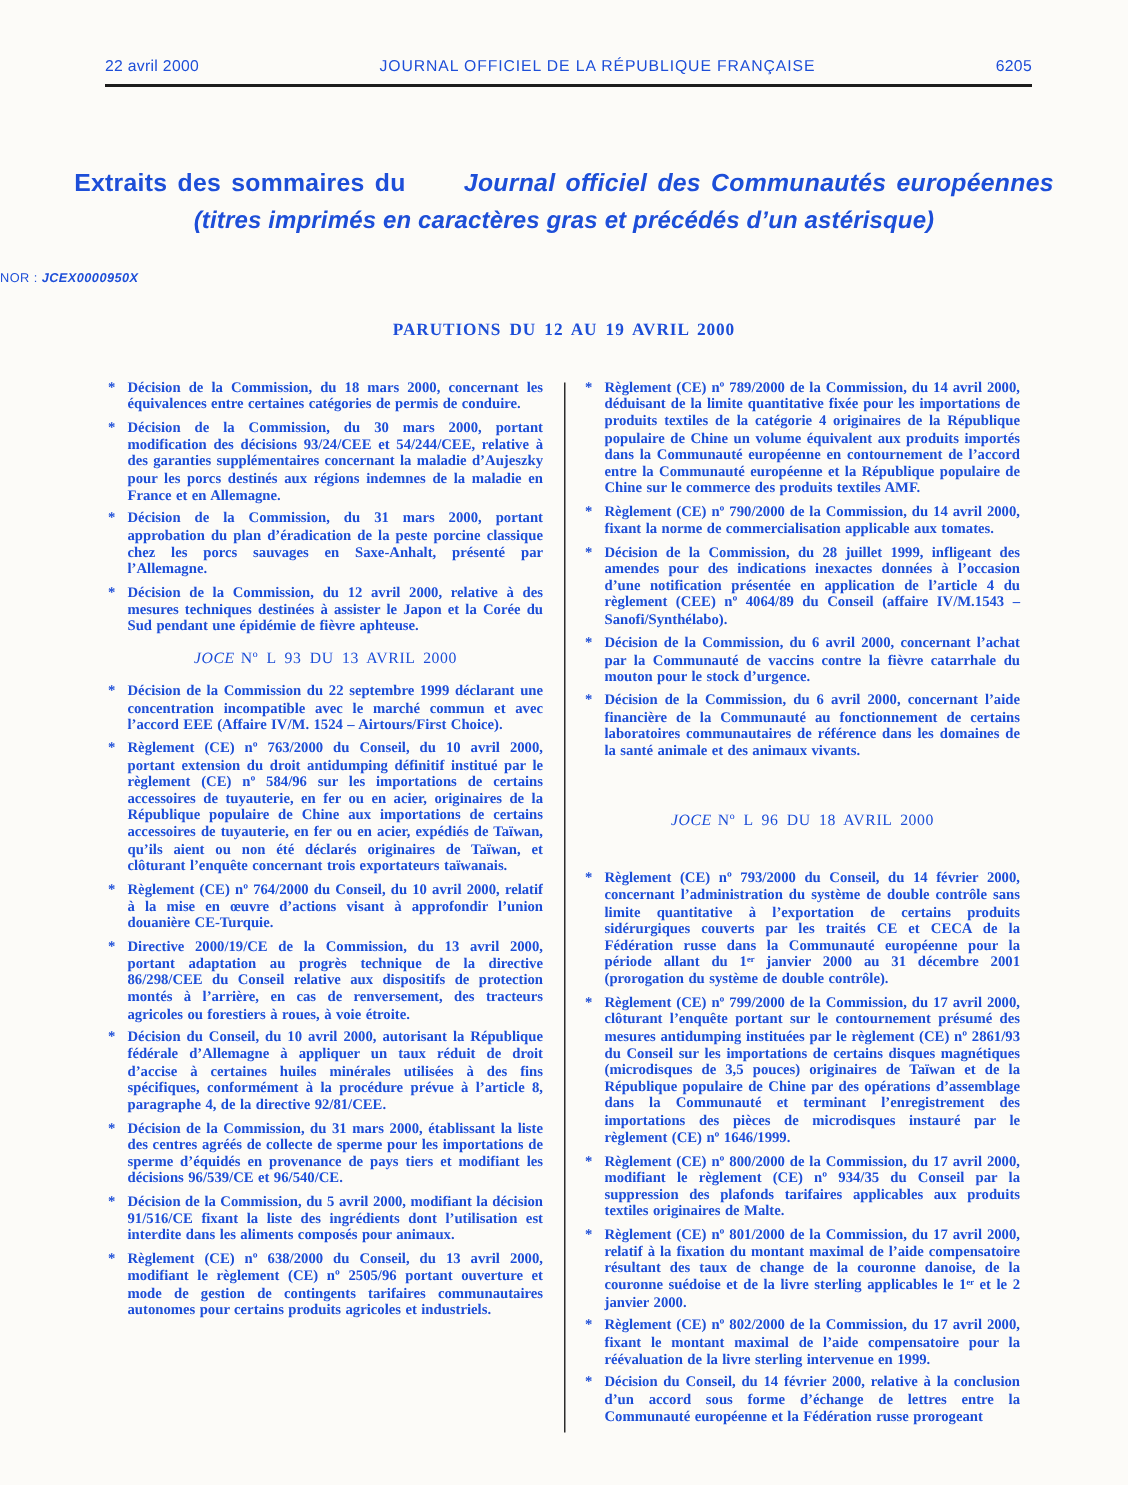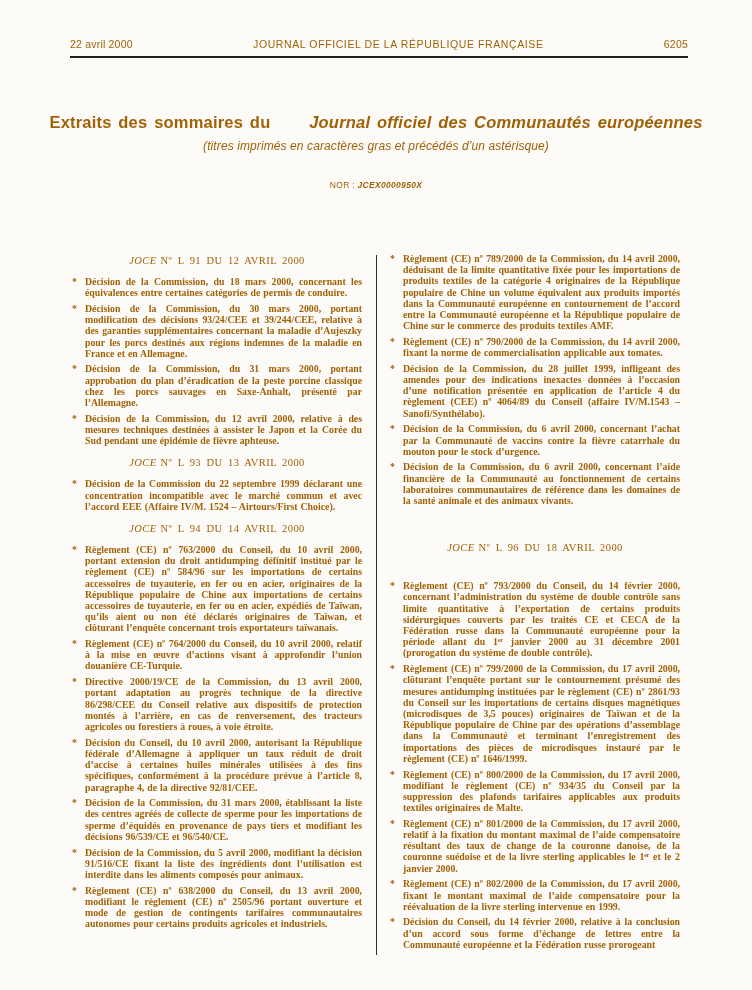--- a/index.html
+++ b/index.html
@@ -6,21 +6,21 @@
     margin: 0;
     padding: 0;
     background: #e9e7e2;
   }
   .page {
     position: relative;
     width: 752px;
     height: 990px;
     margin: 0 auto;
     background: #fcfbf8;
-    color: #a16207;
+    color: #1d4ed8;
     font-family: "Liberation Serif", serif;
     overflow: hidden;
   }
 
   
   .runhead {
     position: absolute;
     top: 38px;
     left: 70px;
     right: 64px;
@@ -56,31 +56,30 @@
     margin: 0;
   }
   .main-title i { font-style: italic; margin-left: 32px; }
   .subtitle {
     position: absolute;
     top: 139px;
     left: 40px;
     right: 40px;
     text-align: center;
     font-family: "Liberation Sans", sans-serif;
-    font-size: 12px;
-    font-weight: 400;
+    font-size: 16px;
+    font-weight: 700;
     font-style: italic;
     letter-spacing: 0.1px;
   }
   .nor-line {
     position: absolute;
     top: 180px;
     left: 0;
     right: 0;
-    text-align: center;
     font-family: "Liberation Sans", sans-serif;
     font-size: 8.5px;
     letter-spacing: 0.3px;
   }
   .nor-line i { font-style: italic; font-weight: 600; }
   .parutions {
     position: absolute;
     top: 214px;
     left: 0;
     right: 0;
@@ -150,31 +149,30 @@
     <span>6205</span>
   </div>
   <div class="head-rule"></div>
 
   <h1 class="main-title"><span>Extraits des sommaires du </span><i>Journal officiel des Communautés européennes</i></h1>
 
   <div class="subtitle">(titres imprimés en caractères gras et précédés d’un astérisque)</div>
 
   <div class="nor-line"><span>NOR : </span><i>JCEX0000950X</i></div>
 
+  <div class="parutions">PARUTIONS DU 12 AU 19 AVRIL 2000</div>
 
   <div class="columns">
     <div class="col" id="col-left">
-        <p class="joce-heading"><i>JOCE</i><span>Nº L 91 DU 12 AVRIL 2000</span></p>
         <p class="entry"><span class="star">*</span><span class="entry-text">Décision de la Commission, du 18 mars 2000, concernant les équivalences entre certaines catégories de permis de conduire.</span></p>
-        <p class="entry"><span class="star">*</span><span class="entry-text">Décision de la Commission, du 30 mars 2000, portant modification des décisions 93/24/CEE et 39/244/CEE, relative à des garanties supplémentaires concernant la maladie d’Aujeszky pour les porcs destinés aux régions indemnes de la maladie en France et en Allemagne.</span></p>
+        <p class="entry"><span class="star">*</span><span class="entry-text">Décision de la Commission, du 30 mars 2000, portant modification des décisions 93/24/CEE et 54/244/CEE, relative à des garanties supplémentaires concernant la maladie d’Aujeszky pour les porcs destinés aux régions indemnes de la maladie en France et en Allemagne.</span></p>
         <p class="entry"><span class="star">*</span><span class="entry-text">Décision de la Commission, du 31 mars 2000, portant approbation du plan d’éradication de la peste porcine classique chez les porcs sauvages en Saxe-Anhalt, présenté par l’Allemagne.</span></p>
         <p class="entry"><span class="star">*</span><span class="entry-text">Décision de la Commission, du 12 avril 2000, relative à des mesures techniques destinées à assister le Japon et la Corée du Sud pendant une épidémie de fièvre aphteuse.</span></p>
         <p class="joce-heading"><i>JOCE</i><span>Nº L 93 DU 13 AVRIL 2000</span></p>
         <p class="entry"><span class="star">*</span><span class="entry-text">Décision de la Commission du 22 septembre 1999 déclarant une concentration incompatible avec le marché commun et avec l’accord EEE (Affaire IV/M. 1524 – Airtours/First Choice).</span></p>
-        <p class="joce-heading"><i>JOCE</i><span>Nº L 94 DU 14 AVRIL 2000</span></p>
         <p class="entry"><span class="star">*</span><span class="entry-text">Règlement (CE) nº 763/2000 du Conseil, du 10 avril 2000, portant extension du droit antidumping définitif institué par le règlement (CE) nº 584/96 sur les importations de certains accessoires de tuyauterie, en fer ou en acier, originaires de la République populaire de Chine aux importations de certains accessoires de tuyauterie, en fer ou en acier, expédiés de Taïwan, qu’ils aient ou non été déclarés originaires de Taïwan, et clôturant l’enquête concernant trois exportateurs taïwanais.</span></p>
         <p class="entry"><span class="star">*</span><span class="entry-text">Règlement (CE) nº 764/2000 du Conseil, du 10 avril 2000, relatif à la mise en œuvre d’actions visant à approfondir l’union douanière CE-Turquie.</span></p>
         <p class="entry"><span class="star">*</span><span class="entry-text">Directive 2000/19/CE de la Commission, du 13 avril 2000, portant adaptation au progrès technique de la directive 86/298/CEE du Conseil relative aux dispositifs de protection montés à l’arrière, en cas de renversement, des tracteurs agricoles ou forestiers à roues, à voie étroite.</span></p>
         <p class="entry"><span class="star">*</span><span class="entry-text">Décision du Conseil, du 10 avril 2000, autorisant la République fédérale d’Allemagne à appliquer un taux réduit de droit d’accise à certaines huiles minérales utilisées à des fins spécifiques, conformément à la procédure prévue à l’article 8, paragraphe 4, de la directive 92/81/CEE.</span></p>
         <p class="entry"><span class="star">*</span><span class="entry-text">Décision de la Commission, du 31 mars 2000, établissant la liste des centres agréés de collecte de sperme pour les importations de sperme d’équidés en provenance de pays tiers et modifiant les décisions 96/539/CE et 96/540/CE.</span></p>
         <p class="entry"><span class="star">*</span><span class="entry-text">Décision de la Commission, du 5 avril 2000, modifiant la décision 91/516/CE fixant la liste des ingrédients dont l’utilisation est interdite dans les aliments composés pour animaux.</span></p>
         <p class="entry"><span class="star">*</span><span class="entry-text">Règlement (CE) nº 638/2000 du Conseil, du 13 avril 2000, modifiant le règlement (CE) nº 2505/96 portant ouverture et mode de gestion de contingents tarifaires communautaires autonomes pour certains produits agricoles et industriels.</span></p>
       </div>
     <div class="divider"></div>
     <div class="col" id="col-right">

